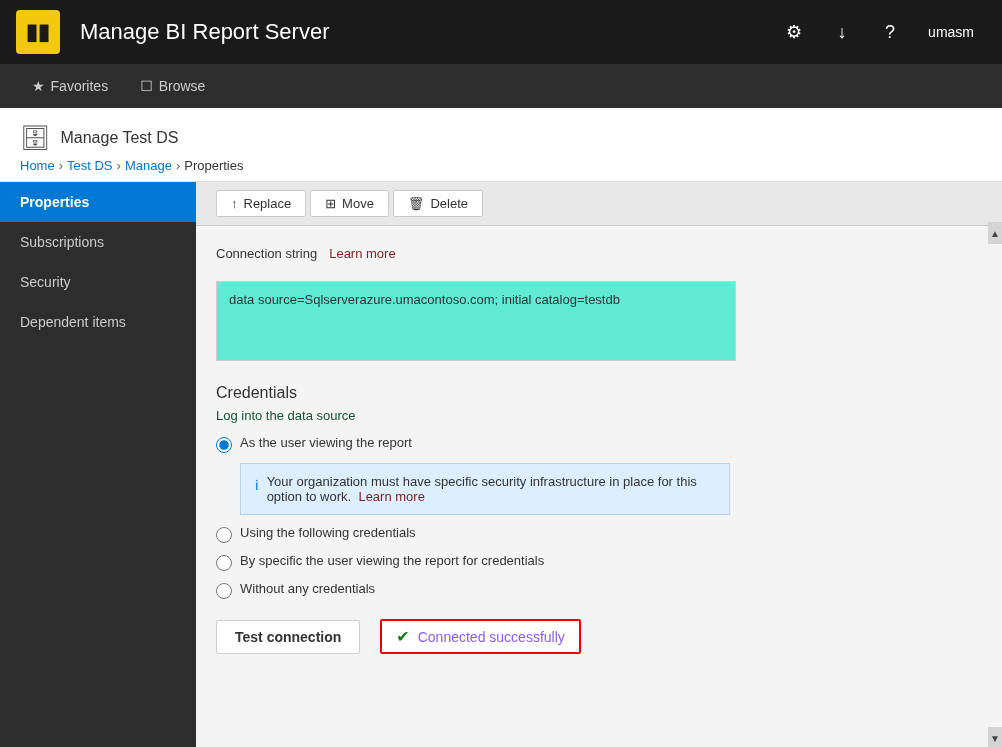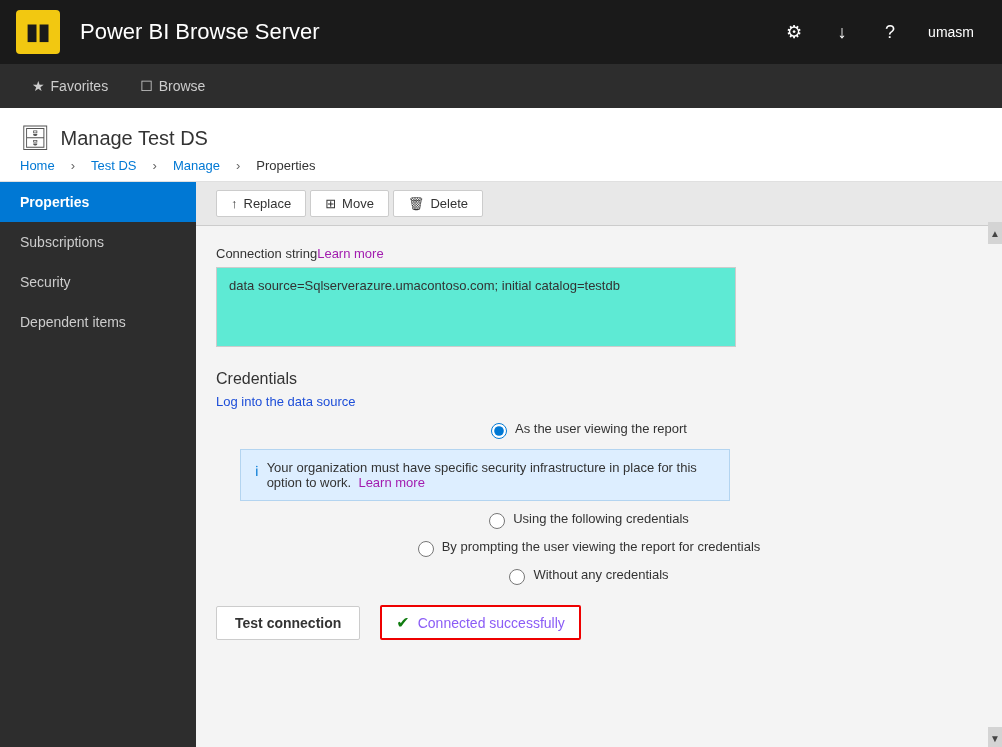--- a/index.html
+++ b/index.html
@@ -96,28 +96,28 @@
       display: flex;
       align-items: center;
       gap: 10px;
       margin-bottom: 6px;
     }
     .db-icon {
       color: #555;
       font-size: 24px;
     }
     .page-title {
-      font-size: 20px;
+      font-size: 16px;
       font-weight: 400;
       color: #333;
     }
     .breadcrumb {
       display: flex;
       align-items: center;
-      gap: 16px;
+      gap: 4px;
       font-size: 13px;
     }
     .breadcrumb-link {
       color: #0078d4;
       cursor: pointer;
       text-decoration: none;
     }
     .breadcrumb-sep { color: #666; }
     .breadcrumb-current { color: #333; }
 
@@ -180,27 +180,27 @@
     .properties-content {
       padding: 20px 40px 20px 20px;
     }
 
     .connection-string-section {
       margin-bottom: 20px;
     }
     .section-label {
       font-size: 13px;
       color: #333;
-      margin-bottom: 6px;
-      display: flex;
-      align-items: center;
-      gap: 0;
+      margin-bottom: 20px;
+      display: flex;
+      align-items: center;
+      gap: 12px;
     }
     .learn-more-link {
-      color: #a21caf;
+      color: #7f1d1d;
       cursor: pointer;
       text-decoration: none;
       font-size: 13px;
     }
     .connection-string-box {
       background: #fff;
       border: 1px solid #ccc;
       width: 520px;
       min-height: 80px;
       padding: 10px 12px;
@@ -214,30 +214,29 @@
       margin-bottom: 20px;
     }
     .credentials-title {
       font-size: 16px;
       font-weight: 400;
       color: #333;
       margin-bottom: 6px;
     }
     .credentials-subtitle {
       font-size: 13px;
-      color: #1d4ed8;
+      color: #14532d;
       margin-bottom: 12px;
     }
 
     .radio-option {
       display: flex;
       align-items: flex-start;
       gap: 8px;
       margin-bottom: 10px;
-      justify-content: center;
     }
     .radio-option input[type="radio"] {
       margin-top: 2px;
       cursor: pointer;
       width: 16px;
       height: 16px;
       accent-color: #0078d4;
     }
     .radio-label {
       font-size: 13px;
@@ -301,21 +300,21 @@
       color: #8b5cf6;
     }
   </style>
 </head>
 <body>
 
 <div class="top-nav">
   <div class="logo-box">
     <span class="logo-icon">▮▮</span>
   </div>
-  <span class="app-title">Power BI Browse Server</span>
+  <span class="app-title">Manage BI Report Server</span>
   <div class="nav-icons">
     <button class="nav-icon-btn" title="Settings">⚙</button>
     <button class="nav-icon-btn" title="Download">↓</button>
     <button class="nav-icon-btn" title="Help">?</button>
     <button class="user-btn">umasm</button>
   </div>
 </div>
 
 <div class="sub-nav">
   <button class="sub-nav-btn">
@@ -409,21 +408,21 @@
           </span>
         </div>
 
         <div class="radio-option">
           <input type="radio" name="credentials" id="r2" style="">
           <label for="r2" class="radio-label">Using the following credentials</label>
         </div>
 
         <div class="radio-option">
           <input type="radio" name="credentials" id="r3" style="">
-          <label for="r3" class="radio-label">By prompting the user viewing the report for credentials</label>
+          <label for="r3" class="radio-label">By specific the user viewing the report for credentials</label>
         </div>
 
         <div class="radio-option">
           <input type="radio" name="credentials" id="r4" style="">
           <label for="r4" class="radio-label">Without any credentials</label>
         </div>
 
         <div class="test-connection-area">
           <button class="test-conn-btn">Test connection</button>
           <div class="success-badge">

